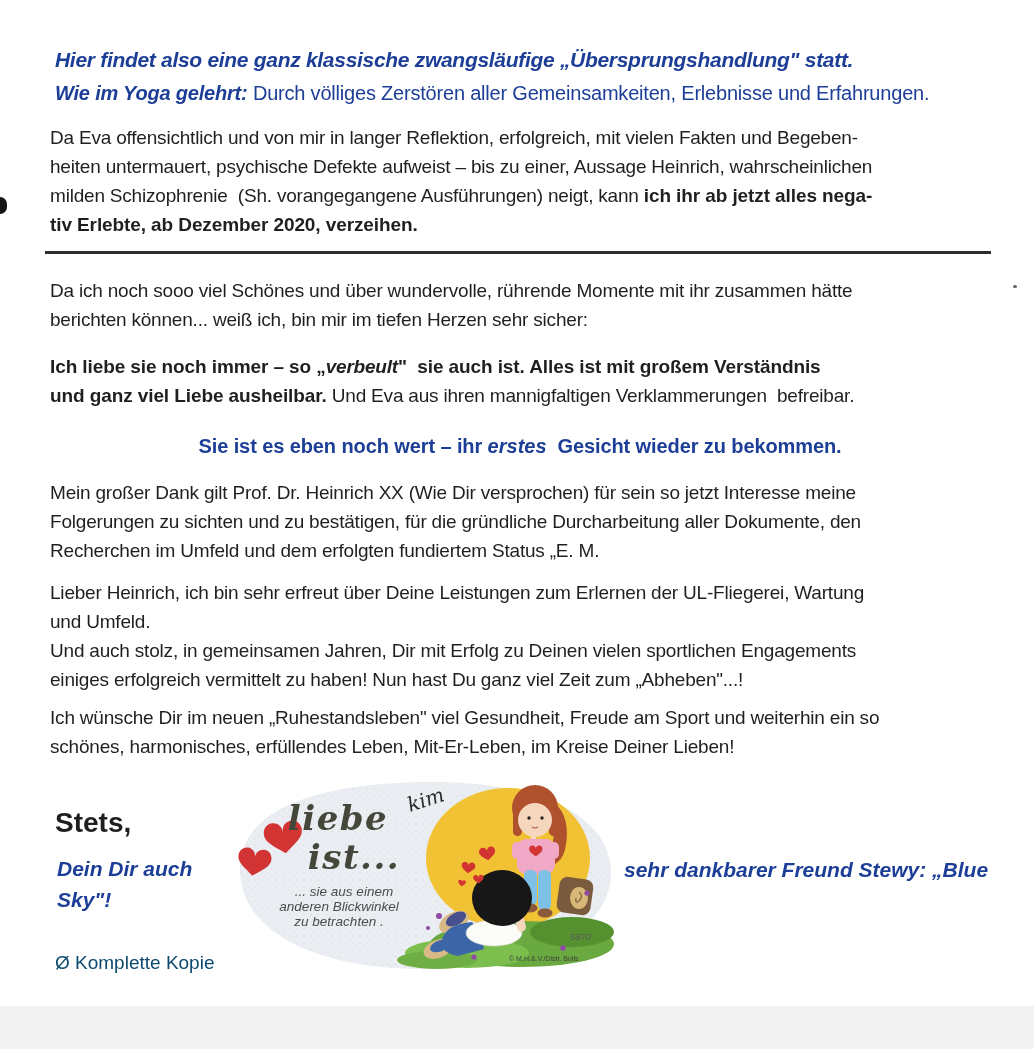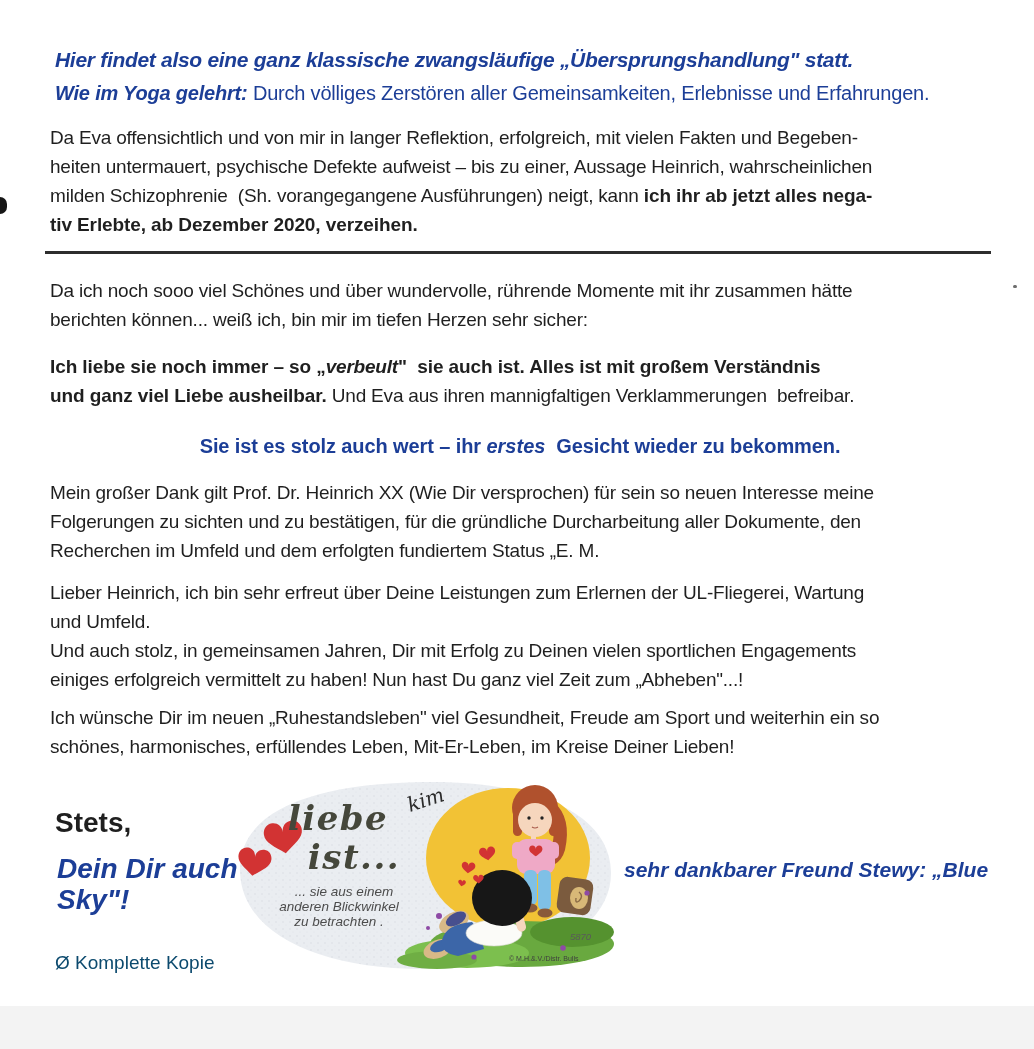--- a/index.html
+++ b/index.html
@@ -15,21 +15,21 @@
   .i{}
   .b{font-weight:bold;letter-spacing:-0.1px;}
   .bi{font-weight:bold;font-style:italic;}
   .blue{color:#1c3e97;}
   .h1{left:55px;top:46px;font-size:21px;line-height:27px;letter-spacing:-0.3px;}
   .h2{left:55px;top:80px;font-size:20px;line-height:26px;letter-spacing:-0.2px;}
   .divider{position:absolute;left:45px;top:251px;width:946px;height:3px;background:#2d2d2d;}
   .center-line{position:absolute;left:50px;top:432px;width:940px;text-align:center;
     font-size:20px;line-height:29px;white-space:pre;}
   .stets{left:55px;top:810px;font-size:28px;line-height:26px;font-weight:bold;}
-  .sig-left{left:57px;top:853px;font-size:28px;line-height:31px;}
+  .sig-left{left:57px;top:853px;font-size:21px;line-height:31px;}
   .sig-right{left:624px;top:856px;font-size:21px;line-height:27px;white-space:pre;}
   .footer-note{left:55px;top:950px;font-size:19px;line-height:25px;color:#0c4a6e;}
   .artifact-left{position:absolute;left:0;top:197px;width:7px;height:17px;
     background:#161616;border-radius:0 9px 9px 0;}
   .speck{position:absolute;left:1013px;top:285px;width:4px;height:3px;background:#6d6d6d;border-radius:2px;}
   .cartoon{position:absolute;left:232px;top:772px;width:382px;height:200px;}
 </style>
 </head>
 <body>
 
@@ -53,24 +53,24 @@
   <div class="para" style="top:276px">
     <div class="line"><span class="n">Da ich noch sooo viel Schönes und über </span><span class="i">wundervolle, rührende Momente</span><span class="n"> mit ihr zusammen hätte</span></div>
     <div class="line"><span class="n">berichten können... weiß ich, bin mir im tiefen Herzen sehr sicher:</span></div>
   </div>
 
   <div class="para" style="top:352px">
     <div class="line"><span class="b">Ich liebe sie noch immer – so „</span><span class="bi">verbeult</span><span class="b">"  sie auch ist. Alles ist mit großem Verständnis</span></div>
     <div class="line"><span class="b">und ganz viel Liebe ausheilbar.</span><span class="n"> Und Eva aus ihren mannigfaltigen </span><span class="i">Verklammerungen</span><span class="n">  befreibar.</span></div>
   </div>
 
-  <div class="center-line blue"><span class="b">Sie ist es stolz auch wert – ihr </span><span class="bi">erstes</span><span class="b">  Gesicht wieder zu bekommen.</span></div>
+  <div class="center-line blue"><span class="b">Sie ist es eben noch wert – ihr </span><span class="bi">erstes</span><span class="b">  Gesicht wieder zu bekommen.</span></div>
 
   <div class="para" style="top:478px">
-    <div class="line"><span class="n">Mein großer Dank gilt Prof. Dr. Heinrich XX (Wie Dir versprochen) für sein so </span><span class="i">neuen Interesse</span><span class="n"> meine</span></div>
+    <div class="line"><span class="n">Mein großer Dank gilt Prof. Dr. Heinrich XX (Wie Dir versprochen) für sein so </span><span class="i">jetzt Interesse</span><span class="n"> meine</span></div>
     <div class="line"><span class="n">Folgerungen zu sichten und zu bestätigen, für die gründliche Durcharbeitung aller Dokumente, den</span></div>
     <div class="line"><span class="n">Recherchen im Umfeld und dem erfolgten fundiertem Status „E. M.</span></div>
   </div>
 
   <div class="para" style="top:578px">
     <div class="line"><span class="n">Lieber Heinrich, ich bin sehr erfreut über Deine Leistungen zum Erlernen der UL-Fliegerei, Wartung</span></div>
     <div class="line"><span class="n">und Umfeld.</span></div>
     <div class="line"><span class="n">Und auch stolz, in gemeinsamen Jahren, Dir mit Erfolg zu Deinen vielen sportlichen Engagements</span></div>
     <div class="line"><span class="n">einiges erfolgreich vermittelt zu haben! Nun hast Du ganz viel Zeit zum „Abheben"...!</span></div>
   </div>

